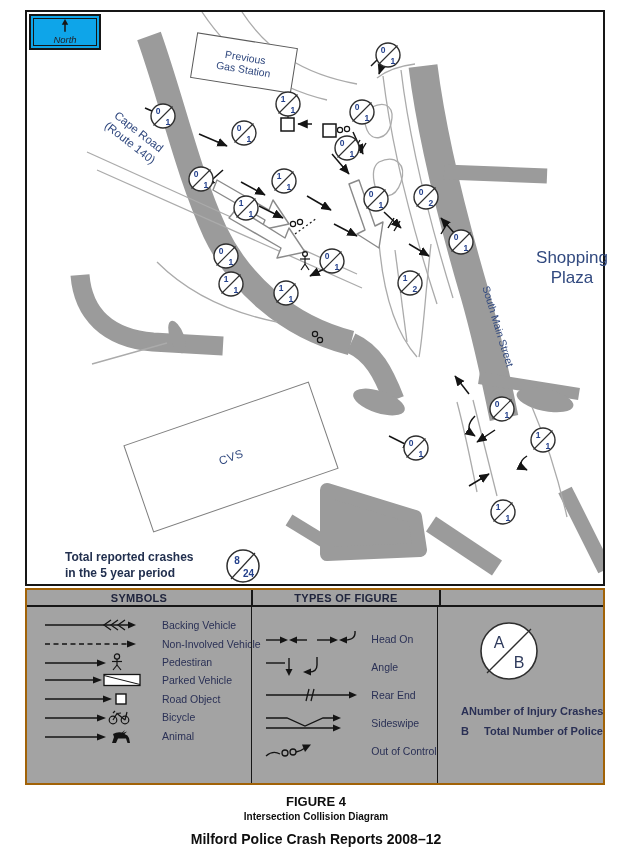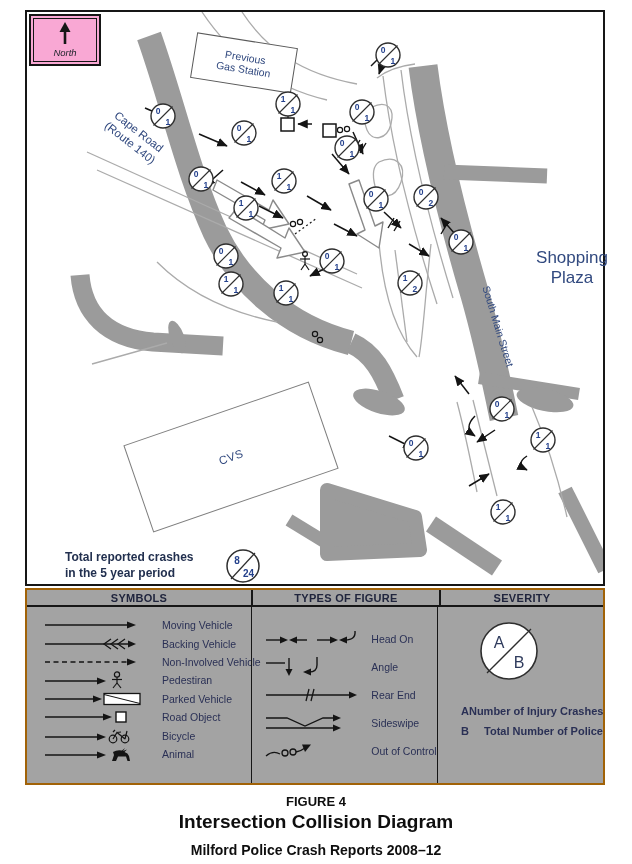--- a/index.html
+++ b/index.html
@@ -3,21 +3,21 @@
 <meta charset="utf-8">
 <style>
   * { margin:0; padding:0; box-sizing:border-box; }
   html,body { width:632px; height:864px; background:#fff; font-family:"Liberation Sans", sans-serif; }
   .page { position:relative; width:632px; height:864px; background:#fff; overflow:hidden; }
 
   
   .map { position:absolute; left:25px; top:10px; width:580px; height:576px; border:2px solid #161616; background:#fff; }
   .roads { position:absolute; left:0; top:0; }
 
-  .north-box { position:absolute; left:2px; top:2px; width:72px; height:52px; border:2px solid #161616; background:#f9a8d4; }
+  .north-box { position:absolute; left:2px; top:2px; width:72px; height:36px; border:2px solid #161616; background:#0ea5e9; }
   .north-box .inner { position:absolute; left:2px; top:2px; right:2px; bottom:2px; border:1px solid #161616; display:flex; flex-direction:column; align-items:center; justify-content:center; }
   .north-label { font-style:italic; font-size:9.5px; color:#20242c; margin-top:1px; }
 
   .gas-station { position:absolute; left:166px; top:28px; width:102px; height:46px; border:1.3px solid #5a5a5a; background:#fff; transform:rotate(9deg); display:flex; align-items:center; justify-content:center; }
   .gas-station span { font-size:10.5px; color:#31497f; text-align:center; white-space:pre-line; line-height:1.15; transform:rotate(0.5deg); }
 
   .map-label { position:absolute; color:#31497f; white-space:pre-line; text-align:center; line-height:1.2; }
   .cape-road { left:52px; top:112px; width:110px; font-size:11.5px; transform:rotate(38deg); }
   .shopping-plaza { left:506px; top:236px; width:78px; font-size:17px; }
   .south-main { left:396px; top:308px; width:150px; font-size:10.5px; transform:rotate(73deg); white-space:nowrap; }
@@ -49,21 +49,21 @@
   .sev-col { padding:12px 0 0 0; }
   .sev-circle { margin-left:40px; }
   .sev-rows { margin-top:14px; margin-left:24px; }
   .sev-row { display:flex; height:20px; align-items:center; }
   .sev-key { width:44px; font-size:11px; font-weight:bold; color:#2a3055; }
   .sev-label { font-size:11px; color:#2a3055; white-space:nowrap;font-weight:bold; }
 
   
   .caption { position:absolute; left:0; top:794px; width:632px; text-align:center; color:#0e0e0e; }
   .caption .fig { font-size:13px; font-weight:bold; }
-  .caption .ttl { font-size:19px; font-weight:bold; margin-top:2px; }
+  .caption .ttl { font-size:10px; font-weight:bold; margin-top:2px; }
   .caption .src { font-size:14px; font-weight:bold; margin-top:9px; }
 </style>
 </head>
 <body>
 
 <div class="page">
 
   <div class="map">
 
     <svg class="roads" width="576" height="572" viewBox="0 0 576 572">
@@ -340,32 +340,24 @@
           </svg></div>
       </div>
   </div>
 
   <div class="legend">
     <div class="legend-header">
       <div class="hcell c1">SYMBOLS</div>
       <div class="vline"></div>
       <div class="hcell c2">TYPES OF FIGURE</div>
       <div class="vline"></div>
-      <div class="hcell c3">SEVERITY</div>
     </div>
     <div class="legend-body">
 
       <div class="c1 sym-col">
-        <div class="sym-row">
-          <svg width="112" height="16" viewBox="0 0 112 16">
-            <line x1="2" y1="8" x2="86" y2="8" stroke="#141414" stroke-width="1.4"></line>
-            <path d="M84,4.5 L93,8 L84,11.5 Z" fill="#141414"></path>
-          </svg>
-          <span class="sym-label">Moving Vehicle</span>
-        </div>
         <div class="sym-row">
           <svg width="112" height="16" viewBox="0 0 112 16">
             <line x1="2" y1="8" x2="86" y2="8" stroke="#141414" stroke-width="1.4"></line>
             <path d="M68,3 L61,8 L68,13 M75,3 L68,8 L75,13 M82,3 L75,8 L82,13" fill="none" stroke="#141414" stroke-width="1.3"></path>
             <path d="M85,4.5 L93,8 L85,11.5 Z" fill="#141414"></path>
           </svg>
           <span class="sym-label">Backing Vehicle</span>
         </div>
         <div class="sym-row">
           <svg width="112" height="16" viewBox="0 0 112 16">

